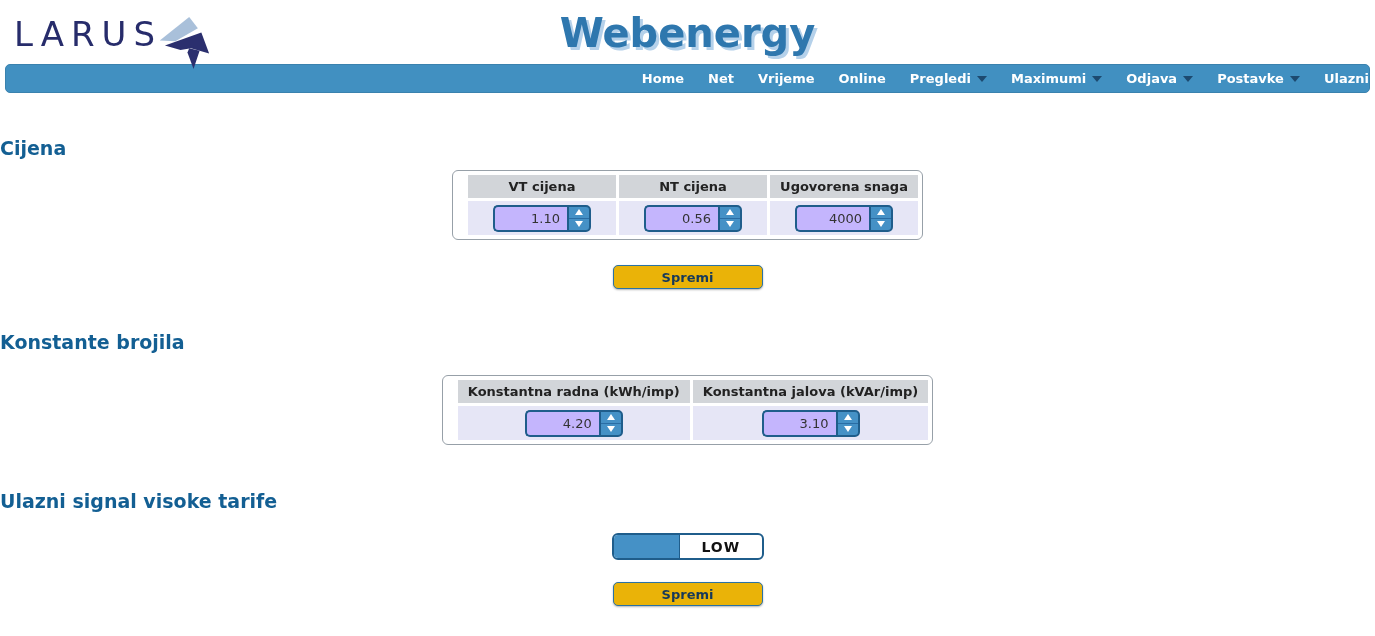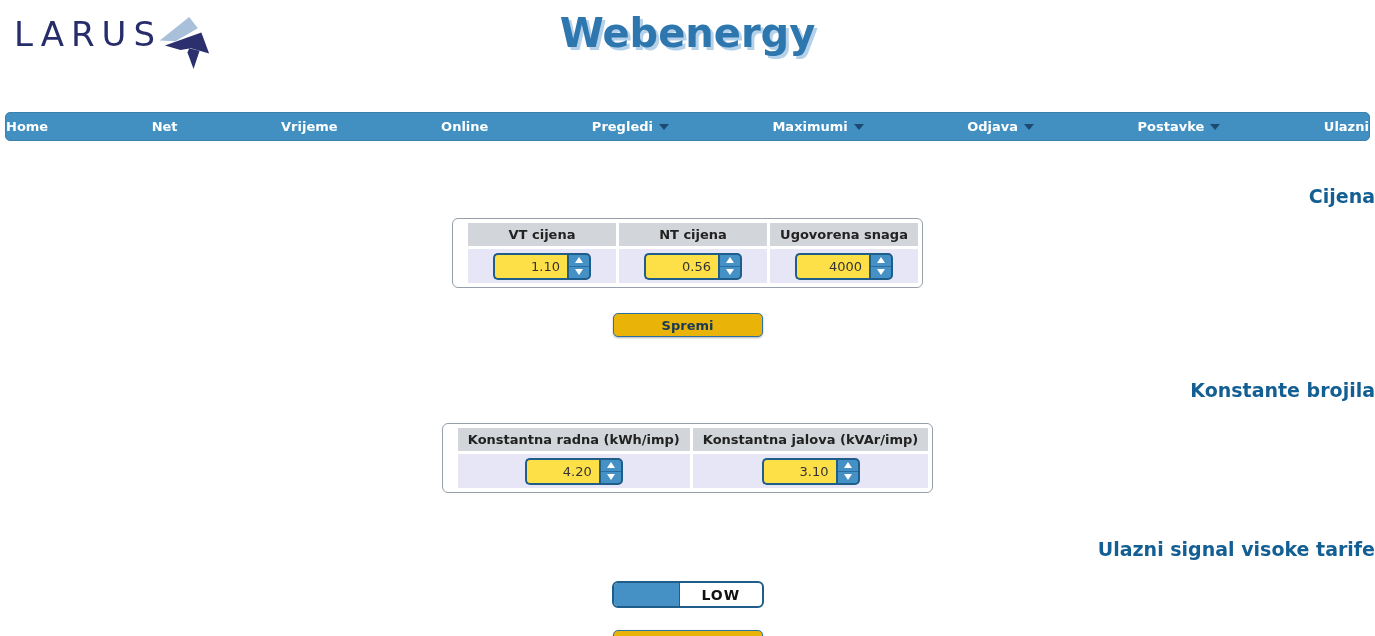--- a/index.html
+++ b/index.html
@@ -4,52 +4,52 @@
 <style>
   * { margin:0; padding:0; box-sizing:border-box; }
   html,body { background:#fff; }
   body {
     width:1375px; height:636px;
     font-family:"DejaVu Sans","Liberation Sans",sans-serif;
     position:relative; overflow:hidden;
   }
 
   
-  .header { position:relative; height:112px; }
+  .header { position:relative; height:64px; }
   .logo { position:absolute; left:14px; top:6px; display:flex; align-items:flex-start; }
   .logo-text {
     font-size:34px; font-weight:400; letter-spacing:7px;
     color:#272c6b; line-height:56px;
   }
   .logo-bird { margin-left:-4px; margin-top:8px; }
   .page-title {
     text-align:center; padding-top:10px;
     font-size:40px; font-weight:bold; color:#2e77ae;
     text-shadow:3px 3px 0 #b5d1ea;
   }
 
   
   .navbar {
     margin:0 5px; height:29px;
     background:#4190c1; border:1px solid #3a82ae; border-radius:5px;
-    display:flex; justify-content:space-between; align-items:center; gap:36px;
+    display:flex; justify-content:flex-end; align-items:center; gap:24px;
   }
   .nav-item {
     display:flex; align-items:center; gap:6px;
     color:#fff; font-size:13px; font-weight:bold; cursor:pointer; white-space:nowrap;
   }
   .caret-down {
     width:0; height:0; display:inline-block;
     border-left:5px solid transparent; border-right:5px solid transparent;
     border-top:6px solid #1d4a70;
   }
 
   
   .section-heading {
-    text-align:right; font-size:19px; font-weight:bold; color:#135f93;
+    text-align:left; font-size:19px; font-weight:bold; color:#135f93;
   }
   .center { text-align:center; }
 
   .h-cijena    { margin-top:44px; }
   .t-cijena    { margin-top:11px; }
   .b-spremi1   { margin-top:21px; }
   .h-konstante { margin-top:42px; }
   .t-konstante { margin-top:22px; }
   .h-signal    { margin-top:41px; }
   .w-switch    { margin-top:21px; }
@@ -71,21 +71,21 @@
   .t-cijena th    { width:148px; }
   .t-konstante th { width:220px; }
 
   
   .spin { display:inline-flex; height:27px; vertical-align:middle; }
   .spin input {
     width:74px; border:2px solid #1f5d8b; border-right:none;
     border-radius:5px 0 0 5px;
     text-align:right; padding:0 7px 0 4px;
     font-family:"DejaVu Sans","Liberation Sans",sans-serif;
-    font-size:13px; color:#333; outline:none; background:#fde047;
+    font-size:13px; color:#333; outline:none; background:#c4b5fd;
   }
   .spin-btns {
     width:24px; display:flex; flex-direction:column;
     background:#4591c6; border:2px solid #1f5d8b; border-radius:0 5px 5px 0;
     cursor:pointer;
   }
   .spin-up, .spin-down { flex:1; display:flex; align-items:center; justify-content:center; }
   .spin-up { border-bottom:1px solid #2a6da4; }
   .tri-up {
     width:0; height:0;

